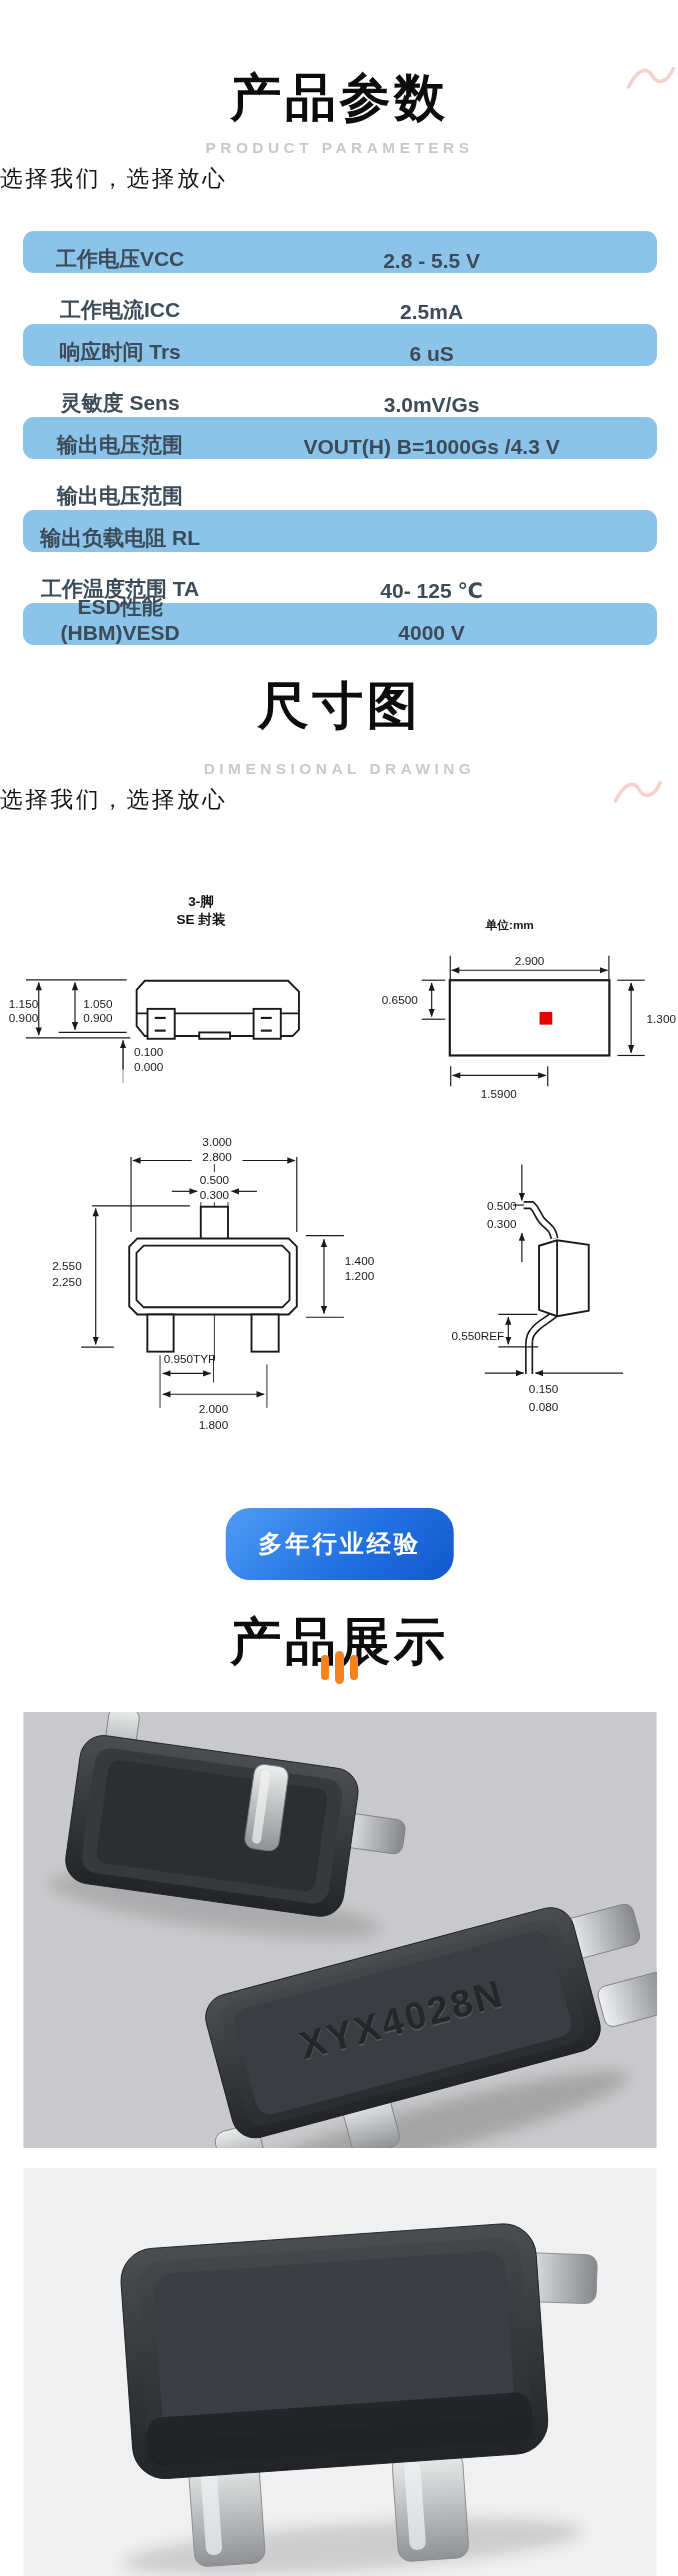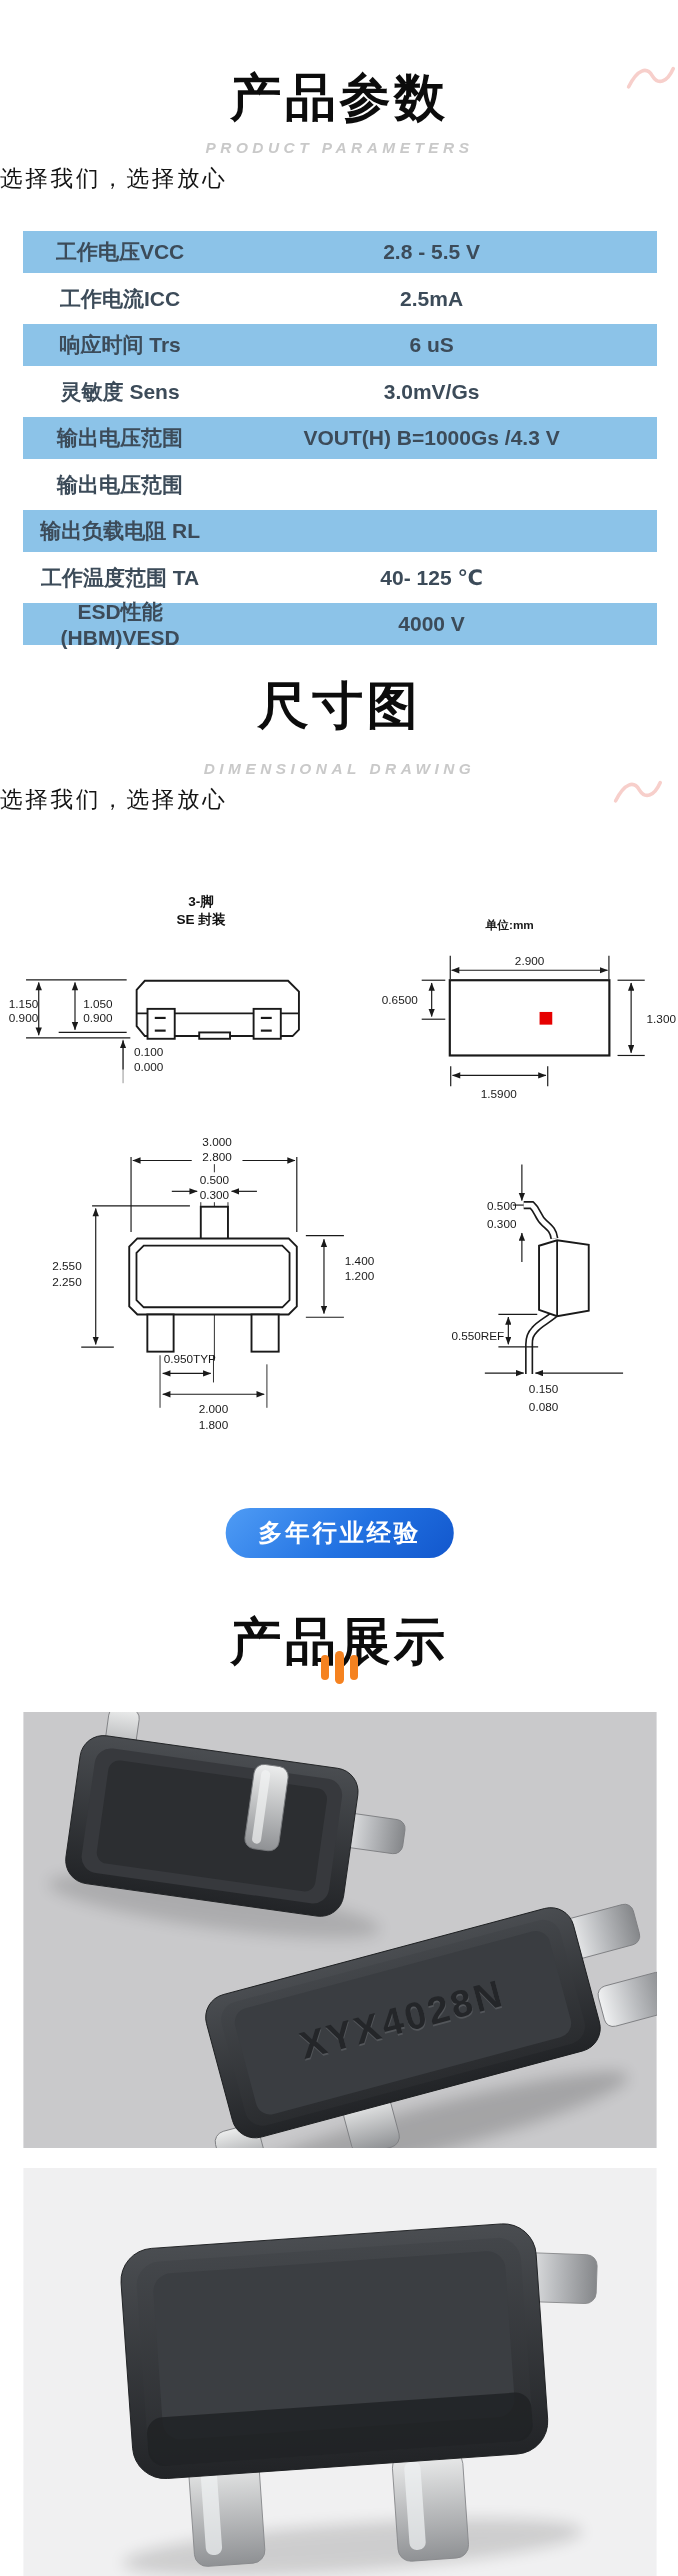--- a/index.html
+++ b/index.html
@@ -1,45 +1,45 @@
 <!DOCTYPE html>
 <html style="font-size:14.5px"><head>
 <meta charset="utf-8">
 <style>
   html,body{margin:0;padding:0;background:#fff;}
   body{font-family:"Liberation Sans","DejaVu Sans",sans-serif;}
   #page{position:relative;width:679px;height:2576px;background:#fff;overflow:hidden;margin:9px auto;}
 
   .sec-title{position:absolute;left:0;width:679px;text-align:center;font-size:51px;font-weight:700;color:#0c0c0c;letter-spacing:3.6px;line-height:54px;}
-  .sec-sub{position:absolute;left:0;width:679px;text-align:center;font-size:15.4px;font-weight:700;color:#c9c9c9;letter-spacing:4.5px;font-style:italic;}
+  .sec-sub{position:absolute;left:0;width:679px;text-align:center;font-size:15.4px;font-weight:700;color:#c9c9c9;letter-spacing:4.5px;}
   .sec-tag{position:absolute;left:0;width:679px;font-size:22.6px;font-weight:500;color:#141414;letter-spacing:2.7px;}
 
   #param-table{position:absolute;left:22.6px;top:222px;width:634px;}
-  .param-row{display:flex;align-items:center;height:51px;}
+  .param-row{display:flex;align-items:flex-end;height:51px;border-radius:11px;}
   .param-row.shaded{background:#8cc3e8;height:42px;}
   .param-row .cell{font-size:21px;font-weight:600;color:#3c4b59;}
   .param-row .cell.label{width:195px;text-align:center;}
   .param-row .cell.value{flex:1;text-align:center;padding-right:11px;}
 
   .swoosh{position:absolute;opacity:.85;}
 
   #pkg-label{position:absolute;left:133px;top:884px;width:136px;text-align:center;color:#111;}
   #pkg-label .l1{font-size:13.6px;font-weight:700;}
   #pkg-label .l2{font-size:13.6px;font-weight:700;}
 
   .drawing{position:absolute;}
   .drawing text{font-family:"Liberation Sans","DejaVu Sans",sans-serif;font-size:13px;fill:#1a1a1a;}
   .dimline{stroke:#1a1a1a;stroke-width:1.3;fill:none;}
   .partline{stroke:#1a1a1a;stroke-width:2.1;fill:#fff;}
   .thin{stroke:#1a1a1a;stroke-width:1;}
 
   #badge{position:absolute;top:1499px;left:50%;transform:translateX(-50%);
     background:linear-gradient(135deg,#4f9cf5 0%,#2272e2 55%,#1257cd 100%);
     color:#fff;font-size:24.4px;font-weight:700;letter-spacing:2.7px;
-    padding:9px 33px;border-radius:24.4px;white-space:nowrap;}
+    padding:20px 33px;border-radius:24.4px;white-space:nowrap;}
   #display-title{top:1606px;}
   #eq-icon{position:absolute;top:1641px;left:0;width:679px;display:flex;justify-content:center;align-items:center;gap:6.3px;height:34px;}
   #eq-icon .bar{width:8.1px;border-radius:4.5px;background:#f58220;}
   #eq-icon .b1,#eq-icon .b3{height:25px;}
   #eq-icon .b2{height:33px;}
 
   .photo{position:absolute;left:22.6px;}
 </style>
 </head>
 <body>

